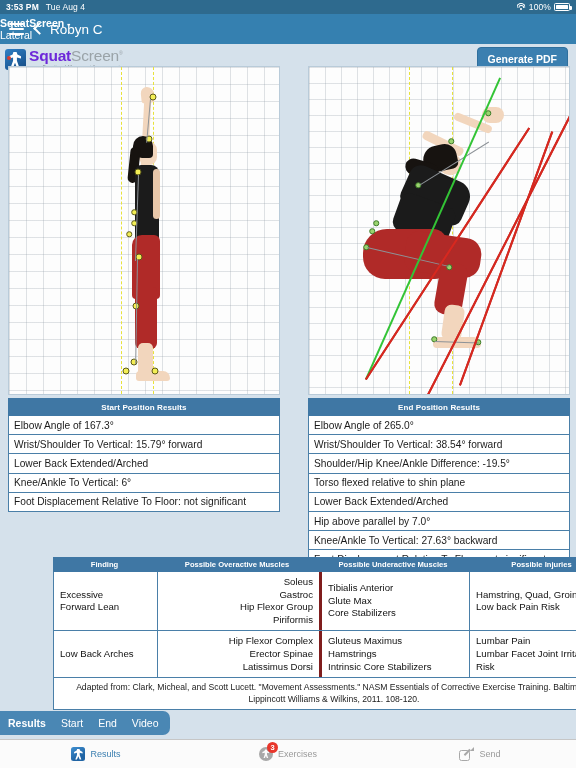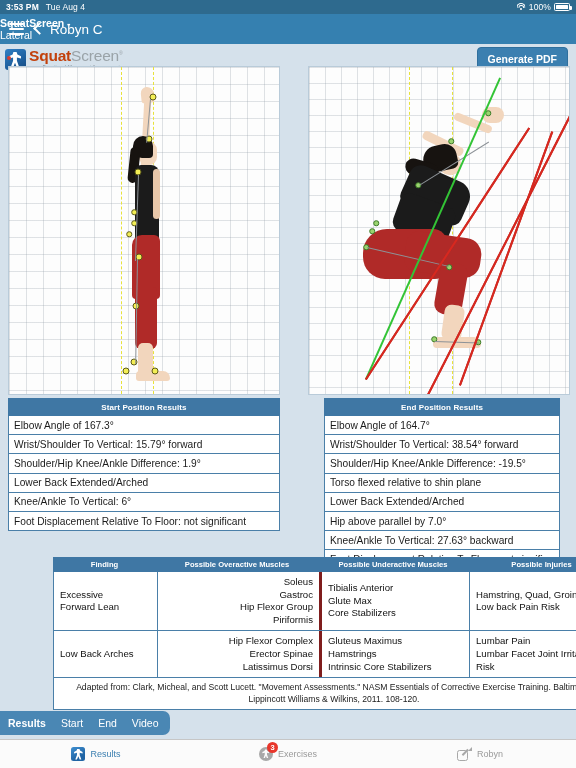--- a/index.html
+++ b/index.html
@@ -61,21 +61,21 @@
     width:21px; height:21px; border-radius:3px;
     background: linear-gradient(150deg,#2f7fc4 0%, #1e5f9e 60%, #164a80 100%);
     position:relative; overflow:hidden; flex:none;
   }
   .logo-mark .fig {
     position:absolute; left:4px; top:2.5px; width:12px; height:16px;
     background:#fff; clip-path: polygon(38% 0,62% 0,70% 18%,100% 30%,100% 44%,66% 38%,66% 58%,86% 100%,66% 100%,50% 70%,34% 100%,14% 100%,34% 58%,34% 38%,0 44%,0 30%,30% 18%);
   }
   .logo-mark .dot { position:absolute; left:1.5px; top:7px; width:4px; height:4px; background:#d63b2f; border-radius:50%; }
   .logo-text { line-height: 1; }
-  .logo-text .t1 { font-size: 15.5px; font-weight: 700; color:#c2410c; letter-spacing:-.2px; }
+  .logo-text .t1 { font-size: 15.5px; font-weight: 700; color:#6d28d9; letter-spacing:-.2px; }
   .logo-text .t2 { font-size: 15.5px; font-weight: 400; color:#9aa3a8; letter-spacing:-.2px; }
   .logo-text .sup { font-size:5px; color:#9aa3a8; vertical-align: super; }
   .logo-sub { font-size:4.6px; color:#7b858c; letter-spacing:.25px; margin-top:1px; text-align:right; }
   .genpdf {
     position:absolute; right:8px; top:3px;
     background:#3b7fb0; color:#fff; border:1px solid #2f6f9d; border-radius:4px;
     font-size:10.5px; font-weight:600; padding:5px 10px; cursor:pointer;
     font-family:"Liberation Sans", sans-serif;
   }
 
@@ -110,21 +110,21 @@
   .bodypart { position:absolute; }
   .skin { background:#f2d6bd; }
   .skin2 { background:#e8c7a9; }
   .black { background:#1b1b1b; }
   .red   { background:#b02a28; }
   .hair  { background:#171310; }
 
   
   .restbl { position:absolute; top:398px; }
   .restbl.left  { left:8px;  width:272px; }
-  .restbl.right { left:324px; width:236px; }
+  .restbl.right { left:308px; width:262px; }
   .tbl-head {
     background:#3f77a4; color:#fff; font-size:8px; font-weight:700;
     text-align:center; padding:3.5px 0; letter-spacing:.1px;
     border:1px solid #3f77a4;
   }
   .tbl-row {
     background:#fff; border:1px solid #4a7fa8; border-top:none;
     font-size:10.2px; color:#1b1b1b; padding:3.6px 5px;
     white-space:nowrap; overflow:hidden;
   }
@@ -326,29 +326,28 @@
       <div class="ln red" style="left:56px; top:312px; width:300px; transform:rotate(-57deg);"></div>
       <div class="ln red" style="left:104px; top:355px; width:390px; transform:rotate(-63deg);"></div>
       <div class="ln red" style="left:150px; top:318px; width:270px; transform:rotate(-70deg);"></div>
     </div>
   </div>
 
   <div class="restbl left">
     <div class="tbl-head">Start Position Results</div>
     <div class="tbl-row">Elbow Angle of 167.3°</div>
     <div class="tbl-row">Wrist/Shoulder To Vertical: 15.79° forward</div>
-    <div class="tbl-row">Shoulder/Hip Knee/Ankle Difference: 1.9°</div>
     <div class="tbl-row">Lower Back Extended/Arched</div>
     <div class="tbl-row">Knee/Ankle To Vertical: 6°</div>
     <div class="tbl-row">Foot Displacement Relative To Floor: not significant</div>
   </div>
 
   <div class="restbl right">
     <div class="tbl-head">End Position Results</div>
-    <div class="tbl-row">Elbow Angle of 164.7°</div>
+    <div class="tbl-row">Elbow Angle of 265.0°</div>
     <div class="tbl-row">Wrist/Shoulder To Vertical: 38.54° forward</div>
     <div class="tbl-row">Shoulder/Hip Knee/Ankle Difference: -19.5°</div>
     <div class="tbl-row">Torso flexed relative to shin plane</div>
     <div class="tbl-row">Lower Back Extended/Arched</div>
     <div class="tbl-row">Hip above parallel by 7.0°</div>
     <div class="tbl-row">Knee/Ankle To Vertical: 27.63° backward</div>
     <div class="tbl-row">Foot Displacement Relative To Floor: not significant</div>
   </div>
 
   <div class="findings">
@@ -406,17 +405,17 @@
         <i></i>
         <span class="badge">3</span>
       </span>
       <span class="lbl">Exercises</span>
     </div>
     <div class="tab">
       <span class="ic-send">
           <span class="box"></span>
           <span class="arr"></span>
         </span>
-      <span class="lbl">Robyn</span>
+      <span class="lbl">Send</span>
     </div>
   </div>
 
 </div>
 
 </body></html>

